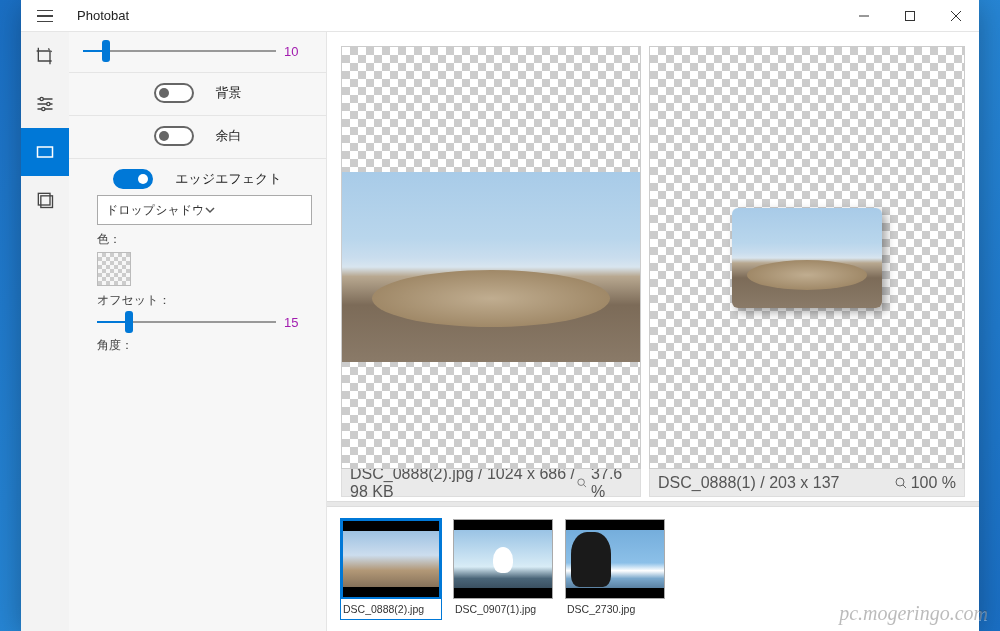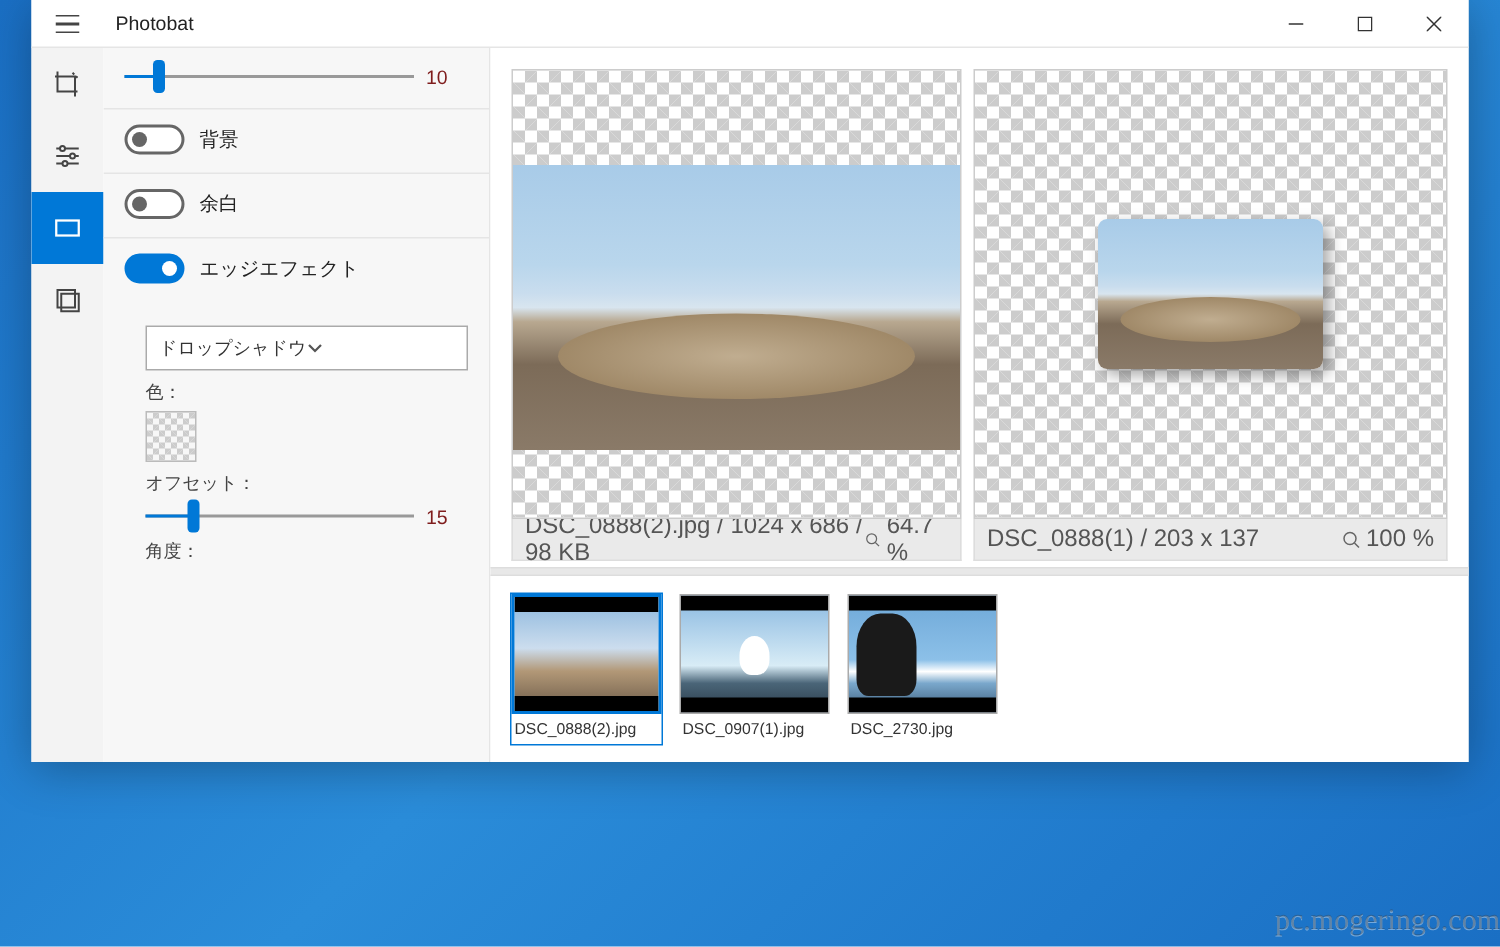--- a/index.html
+++ b/index.html
@@ -2,21 +2,21 @@
 <html><head>
 <meta charset="utf-8">
 <style>
   * { box-sizing: border-box; margin: 0; padding: 0; font-family: "Segoe UI", "Meiryo", sans-serif; }
   body {
     width: 1000px; height: 631px; overflow: hidden;
     background: linear-gradient(135deg, #1a6fc4 0%, #2a8cd9 50%, #1a6fc4 100%);
     position: relative;
   }
   .window {
-    position: absolute; left: 21px; top: 0; width: 958px; height: 508px;
+    position: absolute; left: 21px; top: 0; width: 958px; height: 631px;
     background: #fff; box-shadow: 0 4px 30px rgba(0,0,0,0.3);
     display: flex; flex-direction: column;
   }
   .titlebar {
     height: 32px; display: flex; align-items: center; background: #fff;
     border-bottom: 1px solid #e5e5e5;
   }
   .hamburger {
     width: 48px; height: 32px; display: flex; align-items: center; justify-content: center;
     color: #444; cursor: pointer;
@@ -51,23 +51,23 @@
   .slider-track .rail {
     position: absolute; left: 0; right: 0; height: 2px; background: #999;
   }
   .slider-track .fill {
     position: absolute; left: 0; height: 2px; background: #0078d7;
   }
   .slider-track .thumb {
     position: absolute; width: 8px; height: 22px; background: #0078d7;
     transform: translateX(-50%); border-radius: 3px;
   }
-  .slider-val { width: 28px; font-size: 13px; color: #7f1d1d; }
-
-  .toggle-row { display: flex; align-items: center; gap: 10px; }
+  .slider-val { width: 28px; font-size: 13px; color: #a21caf; }
+
+  .toggle-row { display: flex; align-items: center; gap: 22px; justify-content: center; }
   .toggle {
     width: 40px; height: 20px; border: 2px solid #666; border-radius: 20px; position: relative;
     background: #fff;
   }
   .toggle .knob {
     position: absolute; width: 10px; height: 10px; border-radius: 50%; background: #666;
     top: 3px; left: 3px;
   }
   .toggle.on { background: #0078d7; border-color: #0078d7; }
   .toggle.on .knob { background: #fff; left: auto; right: 3px; }
@@ -157,22 +157,22 @@
   .tB::before{content:"";position:absolute;left:40%;top:35%;width:20px;height:26px;background:#fff;border-radius:50% 50% 40% 40%;}
   .tC { background: linear-gradient(to bottom, #7a4a2a 0%, #c06a2a 35%, #e8954a 50%, #5a3a28 70%, #1a1208 100%); }
   .tC::before{content:"";position:absolute;left:52%;top:48%;width:12px;height:12px;background:#ffdd88;border-radius:50%;}
   .tD { background: linear-gradient(to bottom, #6ea8d8 0%, #8cc0e8 55%, #fff 65%, #7aa8cc 75%, #3a5a78 100%); }
   .tD::before{content:"";position:absolute;left:5%;top:15%;width:40px;height:55px;background:#1a1a1a;border-radius:40% 40% 20% 20%;}
   .letterbox::after{content:"";position:absolute;left:0;right:0;top:0;height:10px;background:#000;}
   .letterbox::before{z-index:2;}
   .letterbox .lb-bot{position:absolute;left:0;right:0;bottom:0;height:10px;background:#000;}
 
   .watermark {
-    position: absolute; right: 0; bottom: 6px; font-family: Georgia, serif;
-    font-size: 20px; color: rgba(60,60,60,0.35);
+    position: absolute; right: 12px; bottom: 6px; font-family: Georgia, serif;
+    font-style: italic; font-size: 20px; color: rgba(60,60,60,0.35);
     text-shadow: 0 1px 0 rgba(255,255,255,0.4);
     margin-top: 13px;
   }
 </style>
 </head>
 <body>
 
 <div class="window">
 
   <div class="titlebar">
@@ -256,21 +256,21 @@
       <div class="section">
         <div class="toggle-row">
           <div class="toggle">
               <div class="knob"></div>
             </div>
           <div class="toggle-label">余白</div>
         </div>
       </div>
 
       <div class="section" style="border-bottom:none">
-        <div class="toggle-row" style="margin-bottom:28px">
+        <div class="toggle-row" style="margin-bottom:6px">
           <div class="toggle on">
               <div class="knob"></div>
             </div>
           <div class="toggle-label">エッジエフェクト</div>
         </div>
 
         <div class="indent">
           <div class="select">
             <span>ドロップシャドウ</span>
             <svg width="12" height="12" viewBox="0 0 12 12">
@@ -303,21 +303,21 @@
           <div class="canvas">
             <div class="photo pA-img"></div>
           </div>
           <div class="info-row">
             <span>DSC_0888(2).jpg / 1024 x 686 / 98 KB</span>
             <span class="zoom">
               <svg width="12" height="12" viewBox="0 0 12 12">
                   <circle cx="5" cy="5" r="4" fill="none" stroke="#666"></circle>
                   <path d="M8 8l3 3" stroke="#666"></path>
                 </svg>
-              <span>64.7 %</span>
+              <span>37.6 %</span>
             </span>
           </div>
         </div>
         <div class="preview-col pvB">
           <div class="canvas">
             <div class="photo pB-img"></div>
           </div>
           <div class="info-row">
             <span>DSC_0888(1) / 203 x 137</span>
             <span class="zoom">

